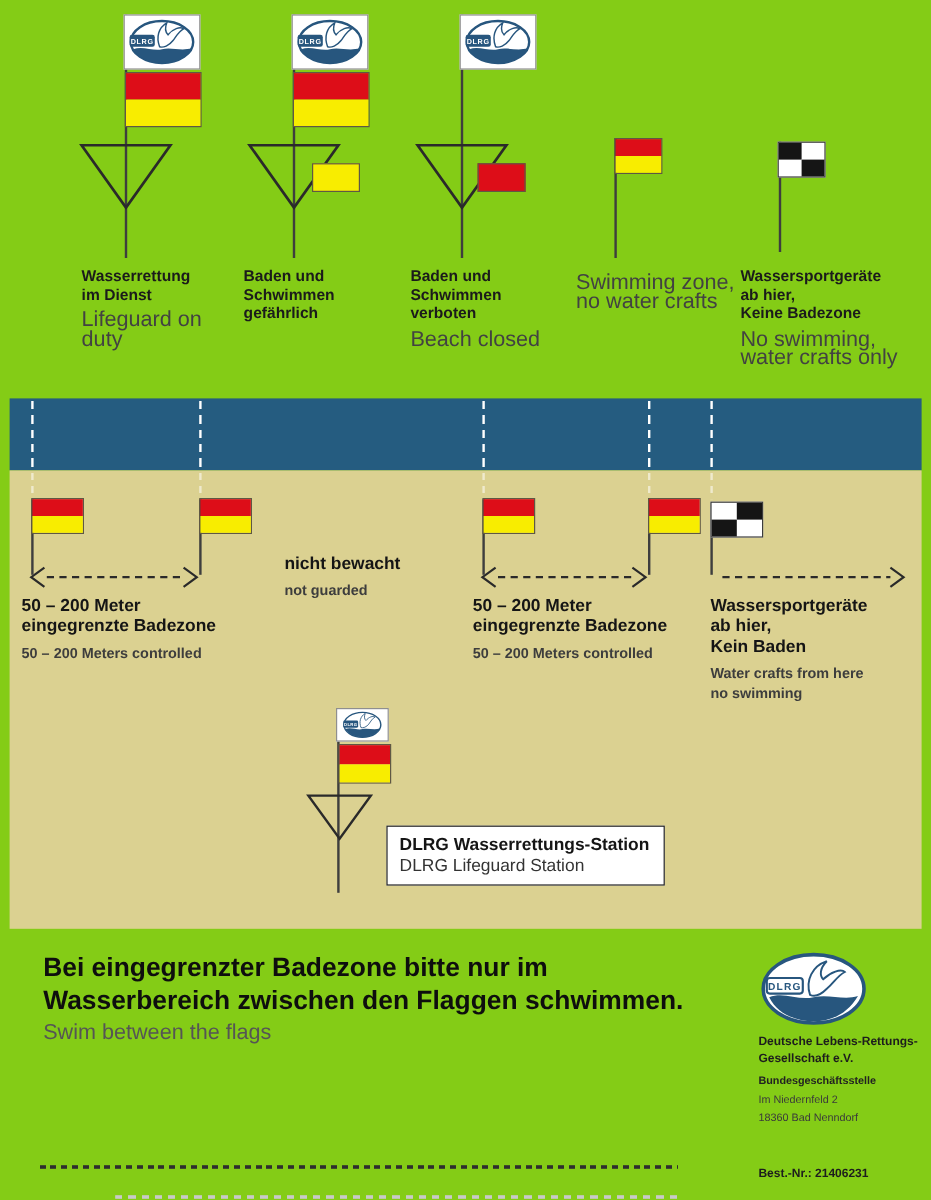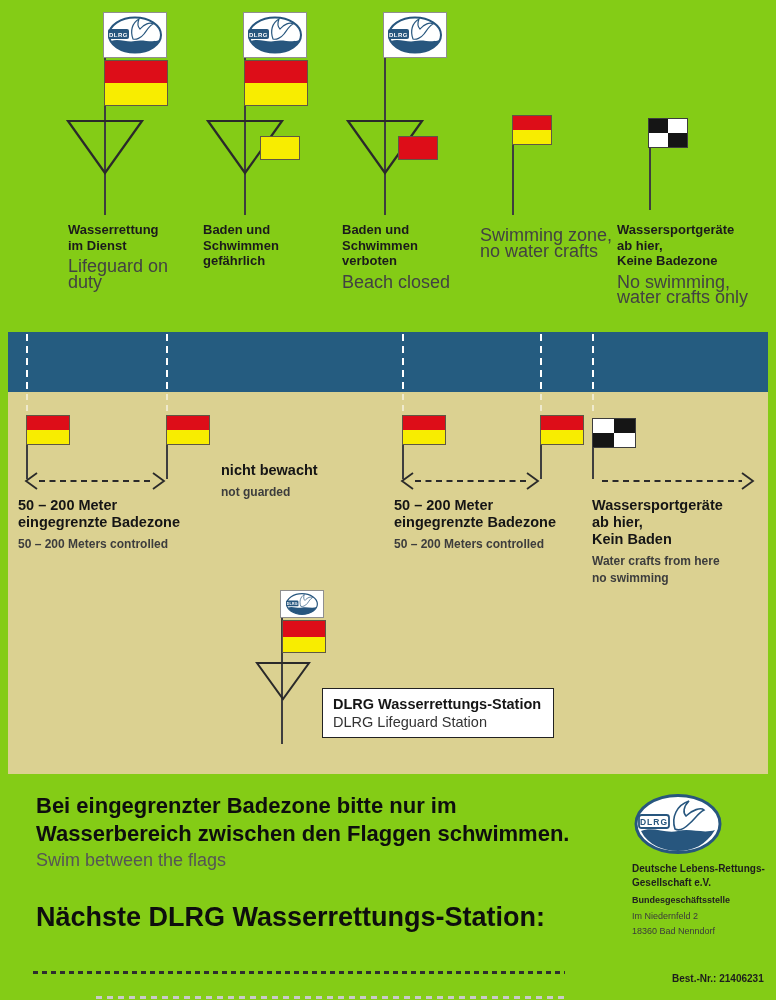--- a/index.html
+++ b/index.html
@@ -51,21 +51,21 @@
   .next-heading{position:absolute;left:36px;top:902px;font-weight:bold;font-size:27px;color:#0e0e0e;}
   .fill-line{position:absolute;left:33px;top:971px;width:532px;height:3px;
              background:repeating-linear-gradient(to right,#2e2e2e 0 5px,transparent 5px 9px);}
   .fill-line2{position:absolute;left:96px;top:996px;width:470px;height:3px;
              background:repeating-linear-gradient(to right,#c9c9c9 0 6px,transparent 6px 11px);}
   .org-name{position:absolute;left:632px;top:862px;font-weight:bold;font-size:10px;line-height:14px;
             color:#1d1d1d;white-space:pre-line;}
   .org-office{position:absolute;left:632px;top:895px;font-weight:bold;font-size:9px;color:#222;}
   .org-street{position:absolute;left:632px;top:911px;font-size:9px;color:#3b3b3b;}
   .org-city{position:absolute;left:632px;top:926px;font-size:9px;color:#3b3b3b;}
-  .order-no{position:absolute;left:632px;top:973px;font-weight:bold;font-size:10px;color:#1d1d1d;margin-left:40px;}
+  .order-no{position:absolute;left:632px;top:973px;font-weight:bold;font-size:10px;color:#1d1d1d;}
   svg text{font-family:"Liberation Sans",sans-serif;}
 </style>
 </head>
 <body>
 
 <div id="poster">
 
   <section>
 
     <div class="pole" style="left:104px;top:12px;height:203px"></div>
@@ -219,21 +219,21 @@
     <svg class="abs" style="left:592px;top:138px" width="160" height="22">
       <line x1="2" y1="11" x2="142" y2="11" stroke="#2a2a2a" stroke-width="1.8" stroke-dasharray="6,4.5"></line>
       <polyline points="142,3 153,11 142,19" fill="none" stroke="#2a2a2a" stroke-width="1.8"></polyline>
     </svg>
 
     <div class="ztxt" style="left:10px;top:165px;width:210px">
       <div class="de">50 – 200 Meter
 eingegrenzte Badezone</div>
       <div class="en">50 – 200 Meters controlled</div>
     </div>
-    <div class="ztxt" style="left:213px;top:130px;width:150px">
+    <div class="ztxt" style="left:229px;top:130px;width:150px">
       <div class="de">nicht bewacht</div>
       <div class="en">not guarded</div>
     </div>
     <div class="ztxt" style="left:386px;top:165px;width:210px">
       <div class="de">50 – 200 Meter
 eingegrenzte Badezone</div>
       <div class="en">50 – 200 Meters controlled</div>
     </div>
     <div class="ztxt" style="left:584px;top:165px;width:175px">
       <div class="de">Wassersportgeräte
@@ -262,21 +262,20 @@
     </svg>
     <div class="station-box">
       <div class="de">DLRG Wasserrettungs-Station</div>
       <div class="en">DLRG Lifeguard Station</div>
     </div>
   </div>
 
   <div class="rule-de">Bei eingegrenzter Badezone bitte nur im
 Wasserbereich zwischen den Flaggen schwimmen.</div>
   <div class="rule-en">Swim between the flags</div>
-  <div class="next-heading">Nächste DLRG Wasserrettungs-Station:</div>
   <div class="fill-line"></div>
   <div class="fill-line2"></div>
 
   <svg class="abs" style="left:633px;top:793px" width="90" height="62" viewBox="0 0 90 62">
     <ellipse cx="45" cy="31" rx="42" ry="28.5" fill="#fff" stroke="#27567e" stroke-width="3"></ellipse>
     <path d="M8,38 C20,33 32,41 45,38 C58,35 70,41 82,37 C73,52 60,58 45,58 C30,58 15,52 8,38 Z" fill="#27567e"></path>
     <path d="M42,36 C38,24 44,12 56,8 C50,14 50,20 53,23 C59,17 68,14 71,17 C65,20 62,26 56,31 C51,36 46,38 42,36 Z" fill="#fff" stroke="#27567e" stroke-width="1.6"></path>
     <rect x="6" y="22" width="30" height="13" rx="2.5" fill="#fff" stroke="#27567e" stroke-width="1.8"></rect>
     <text x="21" y="32" font-size="8.5" font-weight="bold" fill="#27567e" text-anchor="middle" letter-spacing="1">DLRG</text>
   </svg>

